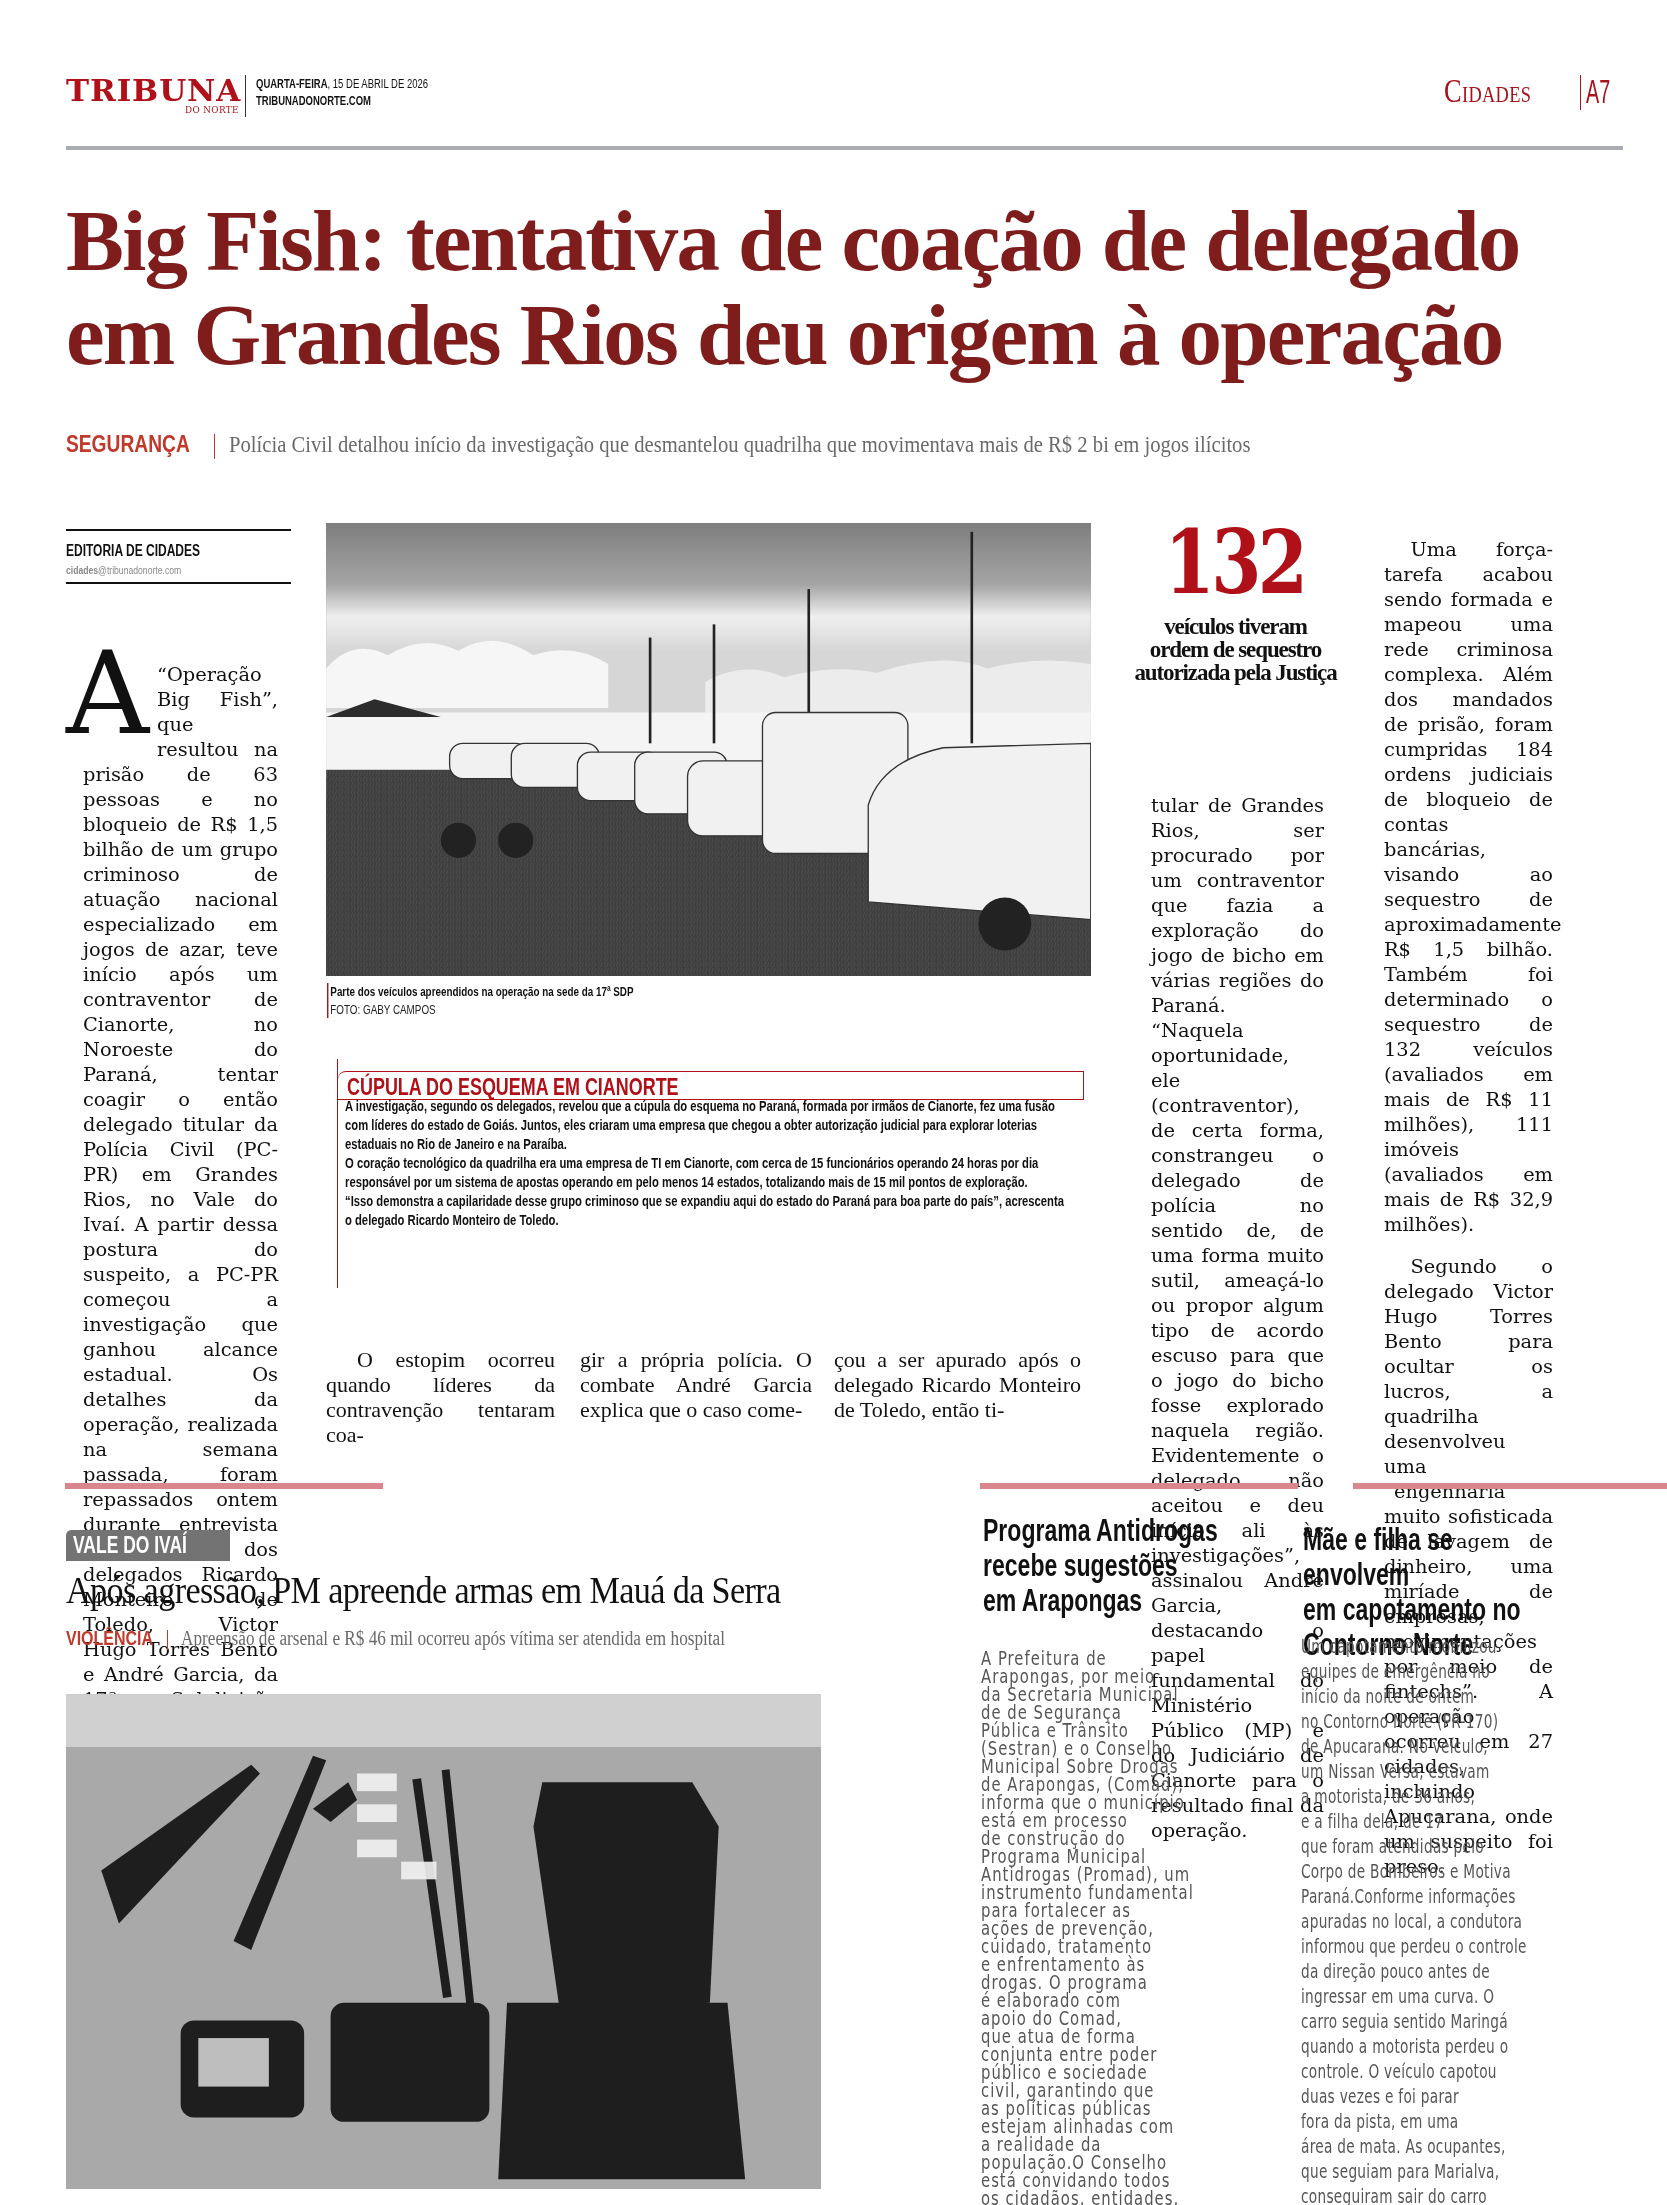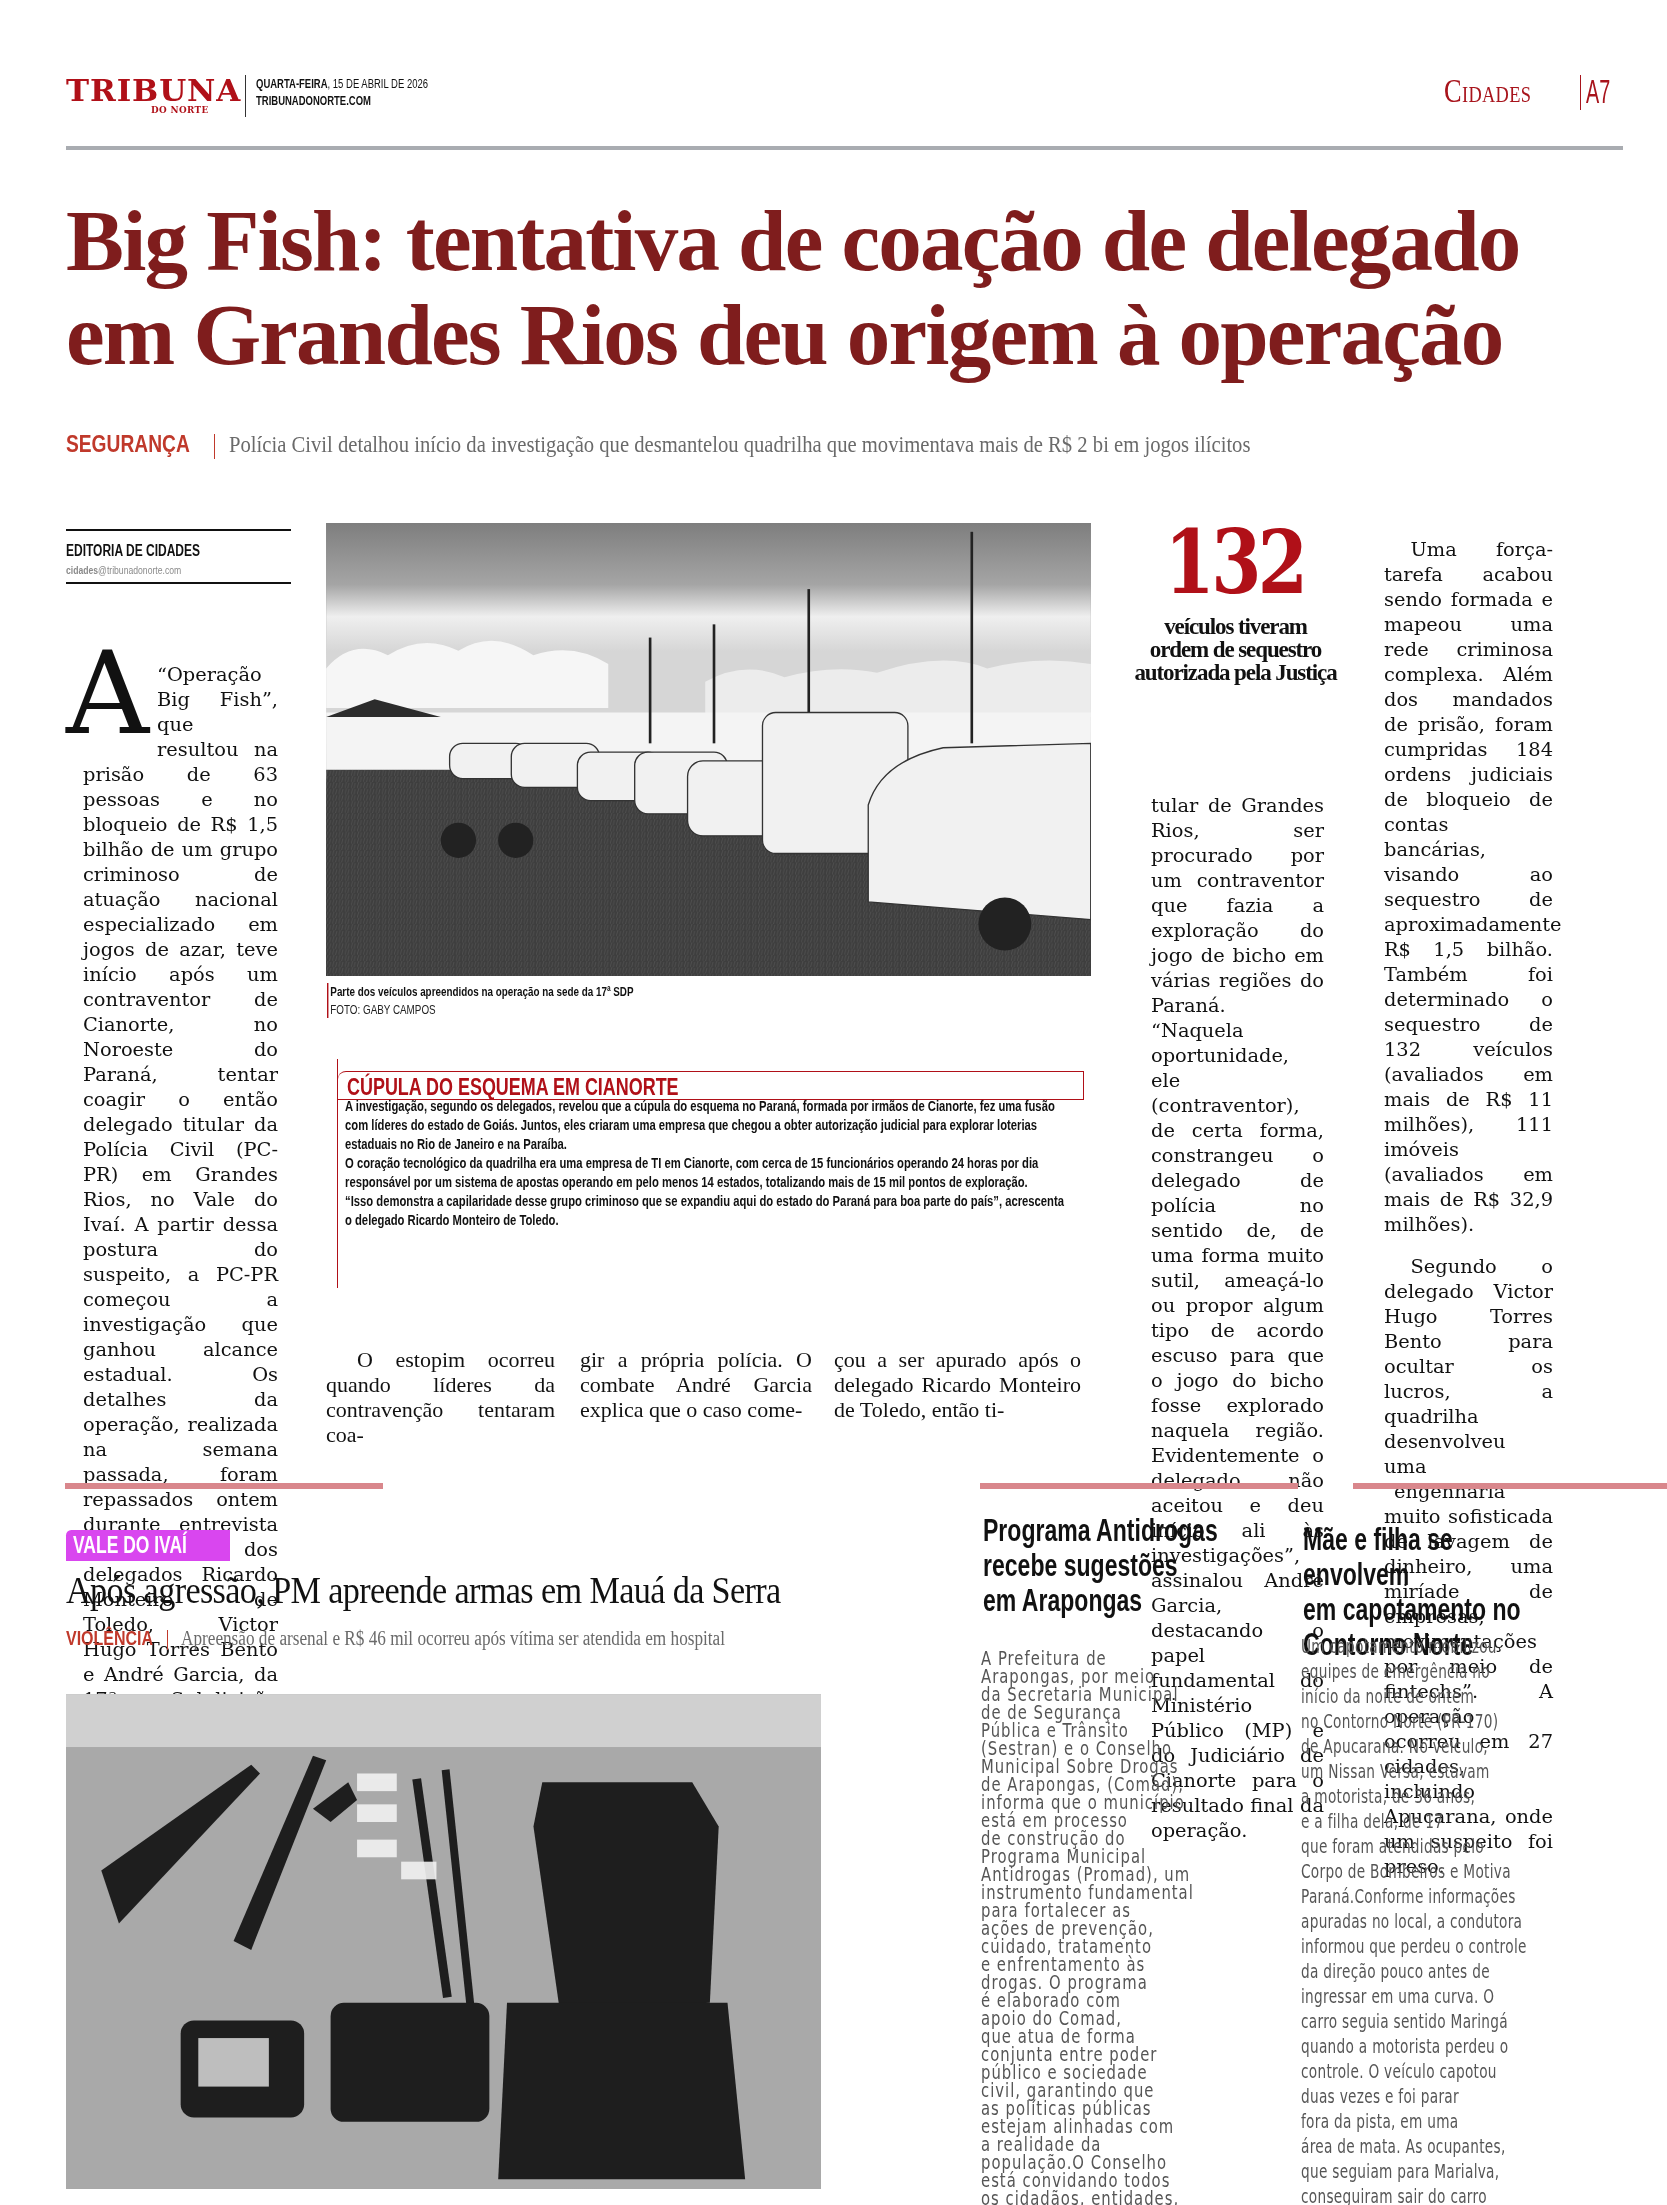--- a/index.html
+++ b/index.html
@@ -1,20 +1,20 @@
 <!DOCTYPE html>
 <html style="font-size:7px"><head>
 <meta charset="utf-8">
 <style>
   html, body { margin:0; padding:0; background:#ffffff; }
   body { width:1667px; height:2840px; position:relative; overflow:hidden; font-family:"Liberation Serif", serif; color:#111; }
   .abs { position:absolute; }
   
   .logo { left:66px; top:76px; font-family:"DejaVu Serif", serif; font-weight:900; font-size:31px; color:#b01018; letter-spacing:0.9px; line-height:1; transform:scaleY(0.95); }
-  .logo-sub { left:151px; top:105px; font-family:"DejaVu Serif", serif; font-weight:700; font-size:8.8px; color:#b01018; letter-spacing:0.4px; }
+  .logo-sub { left:185px; top:105px; font-family:"DejaVu Serif", serif; font-weight:400; font-size:8.8px; color:#b01018; letter-spacing:0.4px; }
   .hdr-divider { left:245px; top:75px; width:0.9px; height:42px; background:#333; }
   .hdr-date { left:256px; top:76px; font-family:"Liberation Sans", sans-serif; font-size:13.2px; color:#111; transform:scaleX(0.72); transform-origin:left; white-space:nowrap; }
   .hdr-date b { font-weight:700; }
   .hdr-url { left:256px; top:93px; font-family:"Liberation Sans", sans-serif; font-weight:700; font-size:13.2px; color:#111; transform:scaleX(0.72); transform-origin:left; white-space:nowrap; }
   .section-name { left:1444px; top:73px; font-family:"Liberation Serif", serif; font-size:33px; color:#a8141c; font-variant:small-caps; letter-spacing:0.4px; transform:scaleX(0.8); transform-origin:left; }
   .section-div { left:1580px; top:75px; width:0.9px; height:35px; background:#a8141c; }
   .page-num { left:1586px; top:73px; font-family:"Liberation Sans", sans-serif; font-size:33px; color:#a8141c; transform:scaleX(0.6); transform-origin:left; }
   .hdr-rule { left:66px; top:146px; width:1557px; height:3.5px; background:#a9acb1; }
 
   
@@ -61,21 +61,21 @@
 
   
   .stat-num { left:1142px; top:518px; width:185px; text-align:center; font-family:"DejaVu Serif", serif; font-weight:700; font-size:88px; color:#b01018; letter-spacing:-4.4px; transform:scaleX(0.82); line-height:88px; }
   .stat-desc { left:1134px; top:615px; width:203px; text-align:center; font-family:"Liberation Serif", serif; font-weight:700; font-size:23px; line-height:23px; letter-spacing:-1.1px; }
 
   
   .red-rule { height:6.2px; background:#d9878c; }
   .rr1 { left:65px; top:1483px; width:318px; }
   .rr2 { left:980px; top:1483px; width:318px; }
   .rr3 { left:1353px; top:1483px; width:318px; }
-  .tag { left:66px; top:1530px; height:31px; padding:0 7px; background:#d946ef; border-radius:5.3px 0 0 0; }
+  .tag { left:66px; top:1530px; height:31px; padding:0 7px; background:#737373; border-radius:5.3px 0 0 0; }
   .tag span { font-family:"Liberation Sans", sans-serif; font-weight:700; font-size:23px; color:#fff; line-height:31px; display:inline-block; transform:scaleX(0.76); transform-origin:left; white-space:nowrap; }
   .headline2 { left:66px; top:1568px; font-family:"Liberation Serif", serif; font-size:38px; white-space:nowrap; letter-spacing:-0.7px; transform:scaleX(0.9); transform-origin:left; }
   .subline2 { left:66px; top:1627px; white-space:nowrap; font-size:20px; }
   .subline2 .kicker { font-size:20px; color:#c0392b; }
   .subline2 .kicker-sep { height:20px; }
   .photo2 { left:66px; top:1694px; width:755px; height:495px; background:linear-gradient(135deg,#b8b8b8 0%,#9a9a9a 40%,#a8a8a8 100%); overflow:hidden; }
 
   .side-head { font-family:"Liberation Sans", sans-serif; font-weight:700; font-size:32px; line-height:35px; transform:scaleX(0.72); transform-origin:left; white-space:nowrap; }
   .side-head1 { left:983px; top:1513px; }
   .side-head2 { left:1303px; top:1522px; }

